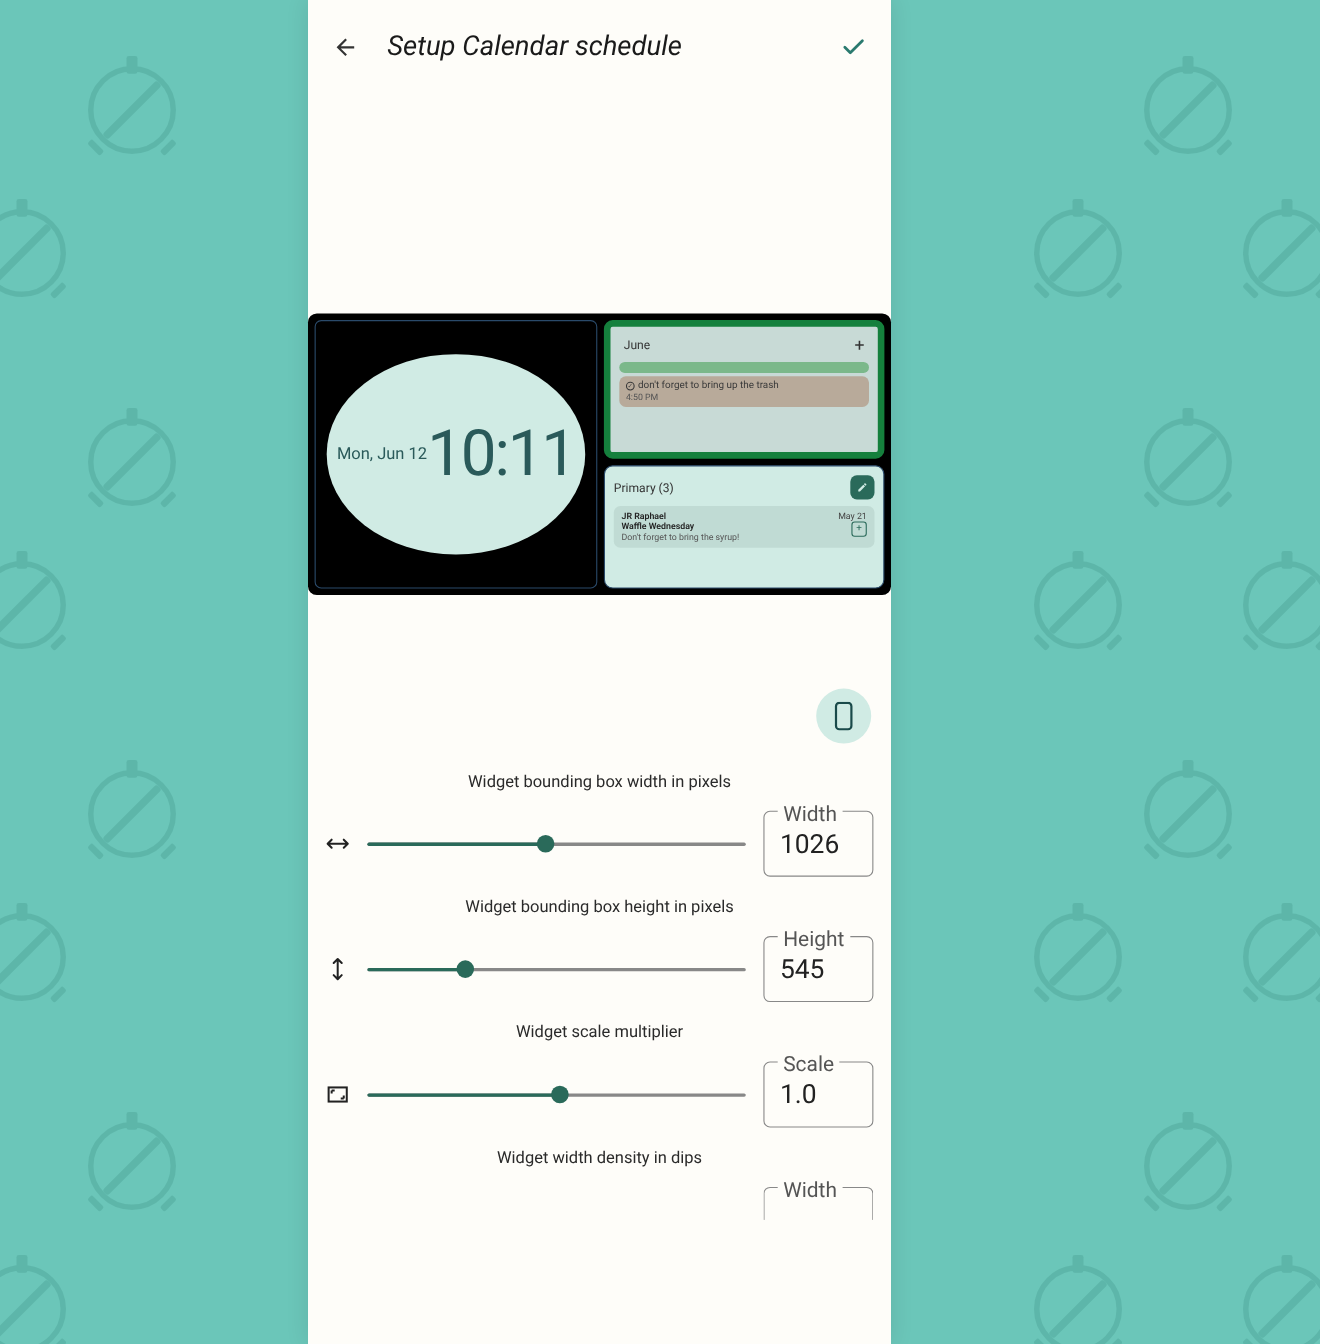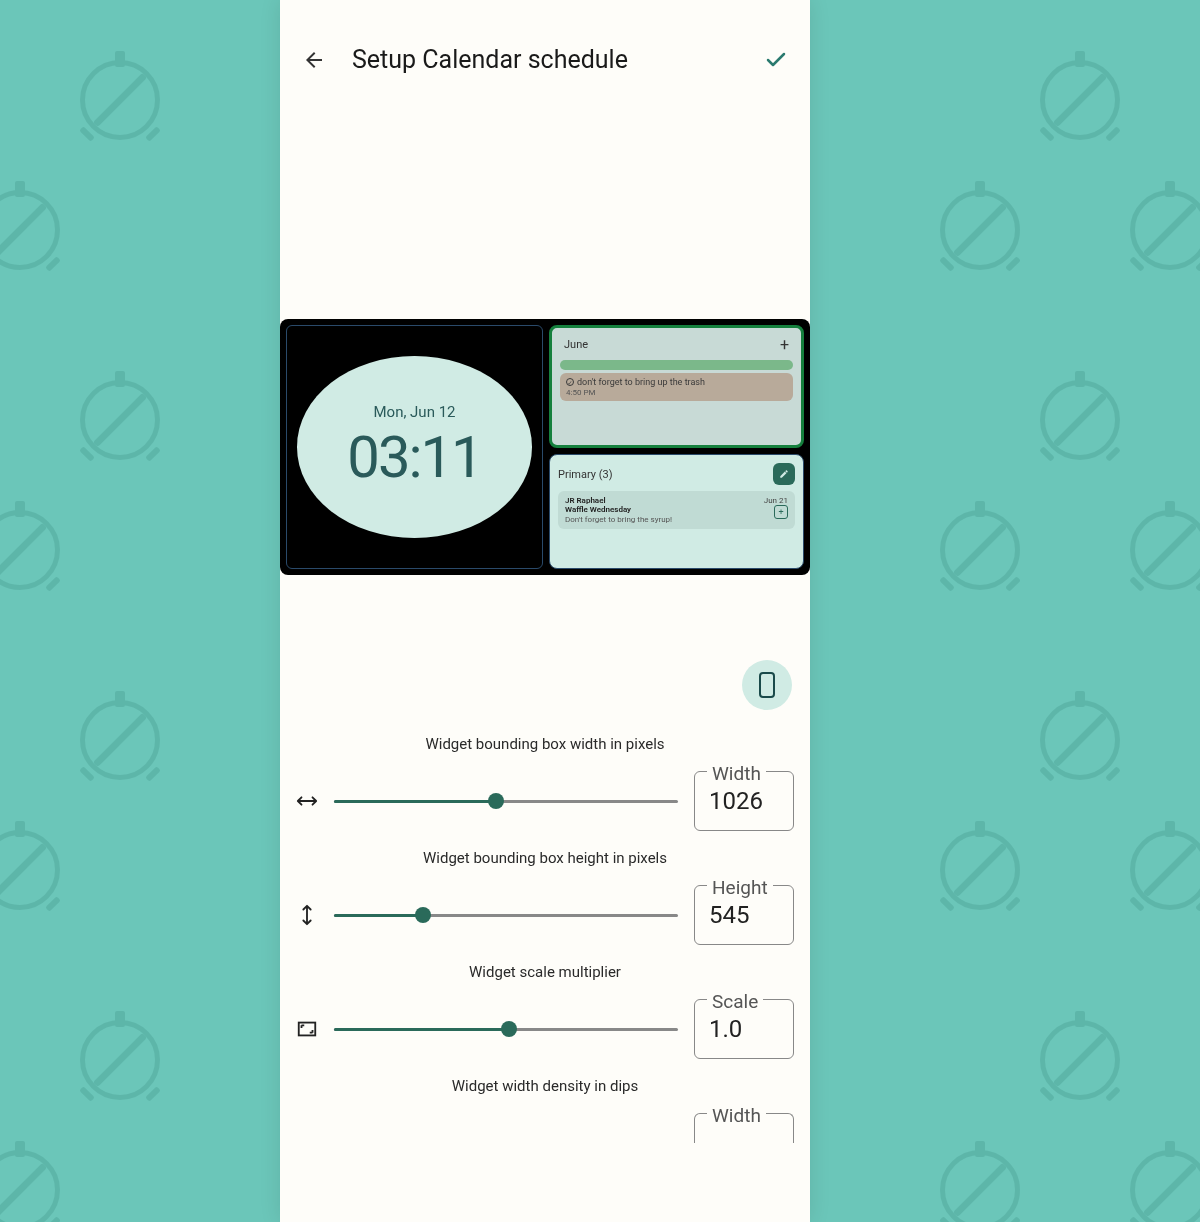--- a/index.html
+++ b/index.html
@@ -51,22 +51,23 @@
     left: 280px;
     top: 0;
     width: 530px;
     height: 1222px;
     background: #fefdf9;
     box-shadow: 0 0 20px rgba(0,0,0,0.1);
   }
   .header {
     display: flex;
     align-items: center;
-    padding: 45px 20px;
+    padding: 28px 20px;
     gap: 24px;
+    font-style: italic;
   }
   .back-arrow {
     width: 28px;
     height: 28px;
     display: flex;
     align-items: center;
     justify-content: center;
     cursor: pointer;
   }
   .back-arrow svg { width: 24px; height: 24px; }
@@ -102,21 +103,21 @@
     justify-content: center;
     border: 1px solid #2a4a6a;
     border-radius: 6px;
   }
   .clock-pill {
     background: #d0ebe4;
     border-radius: 50%;
     width: 92%;
     height: 75%;
     display: flex;
-    flex-direction: column;
+    flex-direction: row;
     align-items: center;
     justify-content: center;
   }
   .clock-date {
     color: #2a5a5a;
     font-size: 15px;
     margin-bottom: 2px;
   }
   .clock-time {
     color: #2a5a5a;
@@ -126,21 +127,21 @@
   }
   .right-col {
     flex: 1;
     display: flex;
     flex-direction: column;
     gap: 6px;
   }
   .cal-widget {
     background: #c8dad6;
     border-radius: 8px;
-    border: 3px solid #15803d;
+    border: 6px solid #15803d;
     flex: 1;
     padding: 5px 8px;
     font-size: 10px;
     overflow: hidden;
   }
   .cal-header {
     display: flex;
     justify-content: space-between;
     align-items: center;
     color: #333;
@@ -421,21 +422,21 @@
       <svg viewBox="0 0 24 24">
           <path d="M4 12l5 5L20 6" stroke="#2a7a6f" stroke-width="2.5" fill="none" stroke-linecap="round" stroke-linejoin="round"></path>
         </svg>
     </div>
   </div>
 
   <div class="preview-area">
     <div class="clock-widget">
       <div class="clock-pill">
         <div class="clock-date">Mon, Jun 12</div>
-        <div class="clock-time">03:11</div>
+        <div class="clock-time">10:11</div>
       </div>
     </div>
     <div class="right-col">
       <div class="cal-widget">
         <div class="cal-header">
           <span>June</span>
           <span class="plus">+</span>
         </div>
         <div class="cal-item green"></div>
         <div class="cal-item">
@@ -451,21 +452,21 @@
           <span class="mail-label">Primary (3)</span>
           <span class="edit-btn">
             <svg viewBox="0 0 24 24">
                 <path d="M3 17.25V21h3.75L17.81 9.94l-3.75-3.75L3 17.25zM20.71 7.04a1 1 0 000-1.41l-2.34-2.34a1 1 0 00-1.41 0l-1.83 1.83 3.75 3.75 1.83-1.83z" fill="#d0ebe4"></path>
               </svg>
           </span>
         </div>
         <div class="mail-card">
           <div class="mail-row1">
             <span class="mail-from">JR Raphael</span>
-            <span class="mail-date">Jun 21</span>
+            <span class="mail-date">May 21</span>
           </div>
           <div>
             <span class="mail-subj">Waffle Wednesday</span>
             <span class="mail-action">+</span>
           </div>
           <div class="mail-preview">Don't forget to bring the syrup!</div>
         </div>
       </div>
     </div>
   </div>

